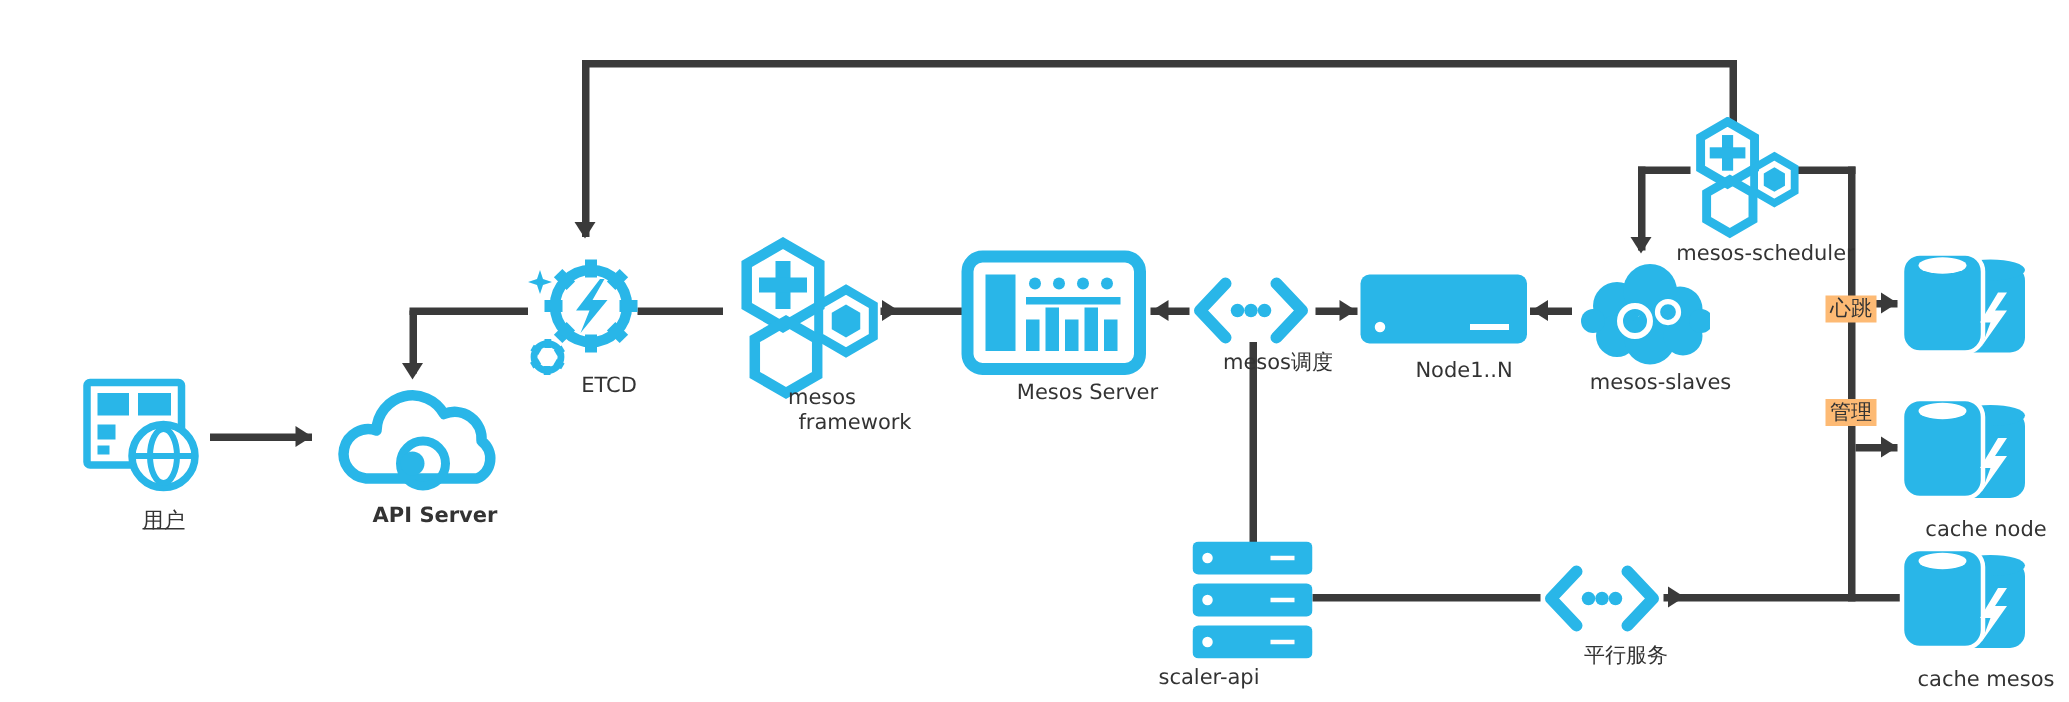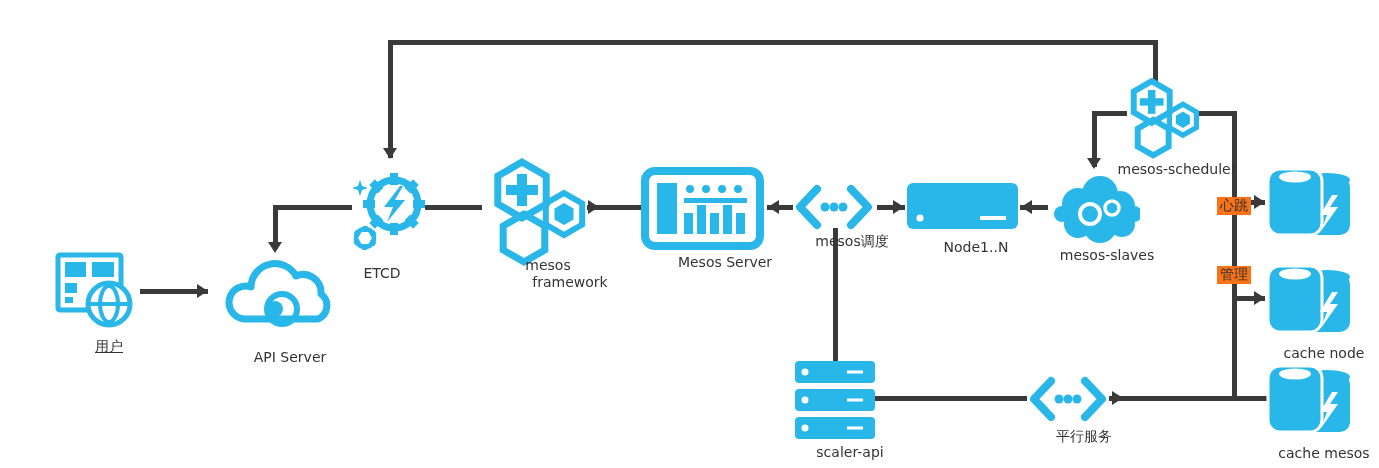--- a/index.html
+++ b/index.html
@@ -5,21 +5,21 @@
   html,body{margin:0;padding:0;background:#ffffff;}
   #stage{position:relative;width:1379px;height:468px;background:#ffffff;overflow:hidden;
          font-family:"DejaVu Sans","Liberation Sans",sans-serif;}
   .hl{position:absolute;height:5px;background:#3a3a3a;}
   .vl{position:absolute;width:5px;background:#3a3a3a;}
   .ar{position:absolute;width:0;height:0;}
   .ar-r{border-top:7px solid transparent;border-bottom:7px solid transparent;border-left:11px solid #3a3a3a;}
   .ar-l{border-top:7px solid transparent;border-bottom:7px solid transparent;border-right:11px solid #3a3a3a;}
   .ar-d{border-left:7px solid transparent;border-right:7px solid transparent;border-top:11px solid #3a3a3a;}
   .lbl{position:absolute;transform:translateX(-50%);color:#333333;font-size:14px;white-space:nowrap;text-align:center;padding-left:28px;}
-  .lbl.onbus{background:#f97316;padding:0 3px;z-index:5;text-align:right;}
+  .lbl.onbus{background:#fdba74;padding:0 3px;z-index:5;text-align:right;}
   .icon{position:absolute;}
   svg{display:block;}
   .cy{fill:#29b6e8;}
   .cy-s{fill:none;stroke:#29b6e8;}
   .wh{fill:#ffffff;}
   .wh-s{fill:none;stroke:#ffffff;}
 </style>
 </head>
 <body>
 
@@ -236,29 +236,29 @@
     <svg width="82" height="46" viewBox="0 0 82 46">
       <path d="M24 5 L7 23 L24 41" class="cy-s" stroke-width="8" stroke-linecap="round" stroke-linejoin="round"></path>
       <path d="M58 5 L75 23 L58 41" class="cy-s" stroke-width="8" stroke-linecap="round" stroke-linejoin="round"></path>
       <circle cx="32" cy="23" r="4.5" class="cy"></circle>
       <circle cx="41" cy="23" r="4.5" class="cy"></circle>
       <circle cx="50" cy="23" r="4.5" class="cy"></circle>
     </svg>
   </div>
 
   <div class="lbl" style="left:95px;top:338px;text-decoration:underline;">用户</div>
-  <div class="lbl" style="left:276px;top:349px;">API Server</div>
-  <div class="lbl" style="left:368px;top:249px;margin-top:16px;">ETCD</div>
+  <div class="lbl" style="left:276px;top:336px;font-weight:bold;">API Server</div>
+  <div class="lbl" style="left:392px;top:249px;">ETCD</div>
   <div class="lbl" style="left:534px;top:257px;text-align:right;">mesos</div>
   <div class="lbl" style="left:556px;top:274px;">framework</div>
   <div class="lbl" style="left:711px;top:254px;">Mesos Server</div>
   <div class="lbl" style="left:838px;top:233px;">mesos调度</div>
   <div class="lbl" style="left:962px;top:239px;">Node1..N</div>
   <div class="lbl" style="left:1093px;top:247px;">mesos-slaves</div>
   <div class="lbl" style="left:1163px;top:161px;">mesos-scheduler</div>
   <div class="lbl onbus" style="left:1234px;top:197px;">心跳</div>
   <div class="lbl onbus" style="left:1234px;top:266px;">管理</div>
   <div class="lbl" style="left:1310px;top:345px;">cache node</div>
   <div class="lbl" style="left:1310px;top:445px;">cache mesos</div>
-  <div class="lbl" style="left:836px;top:444px;">scaler-api</div>
+  <div class="lbl" style="left:792px;top:444px;">scaler-api</div>
   <div class="lbl" style="left:1070px;top:428px;">平行服务</div>
 
 </div>
 
 </body></html>

